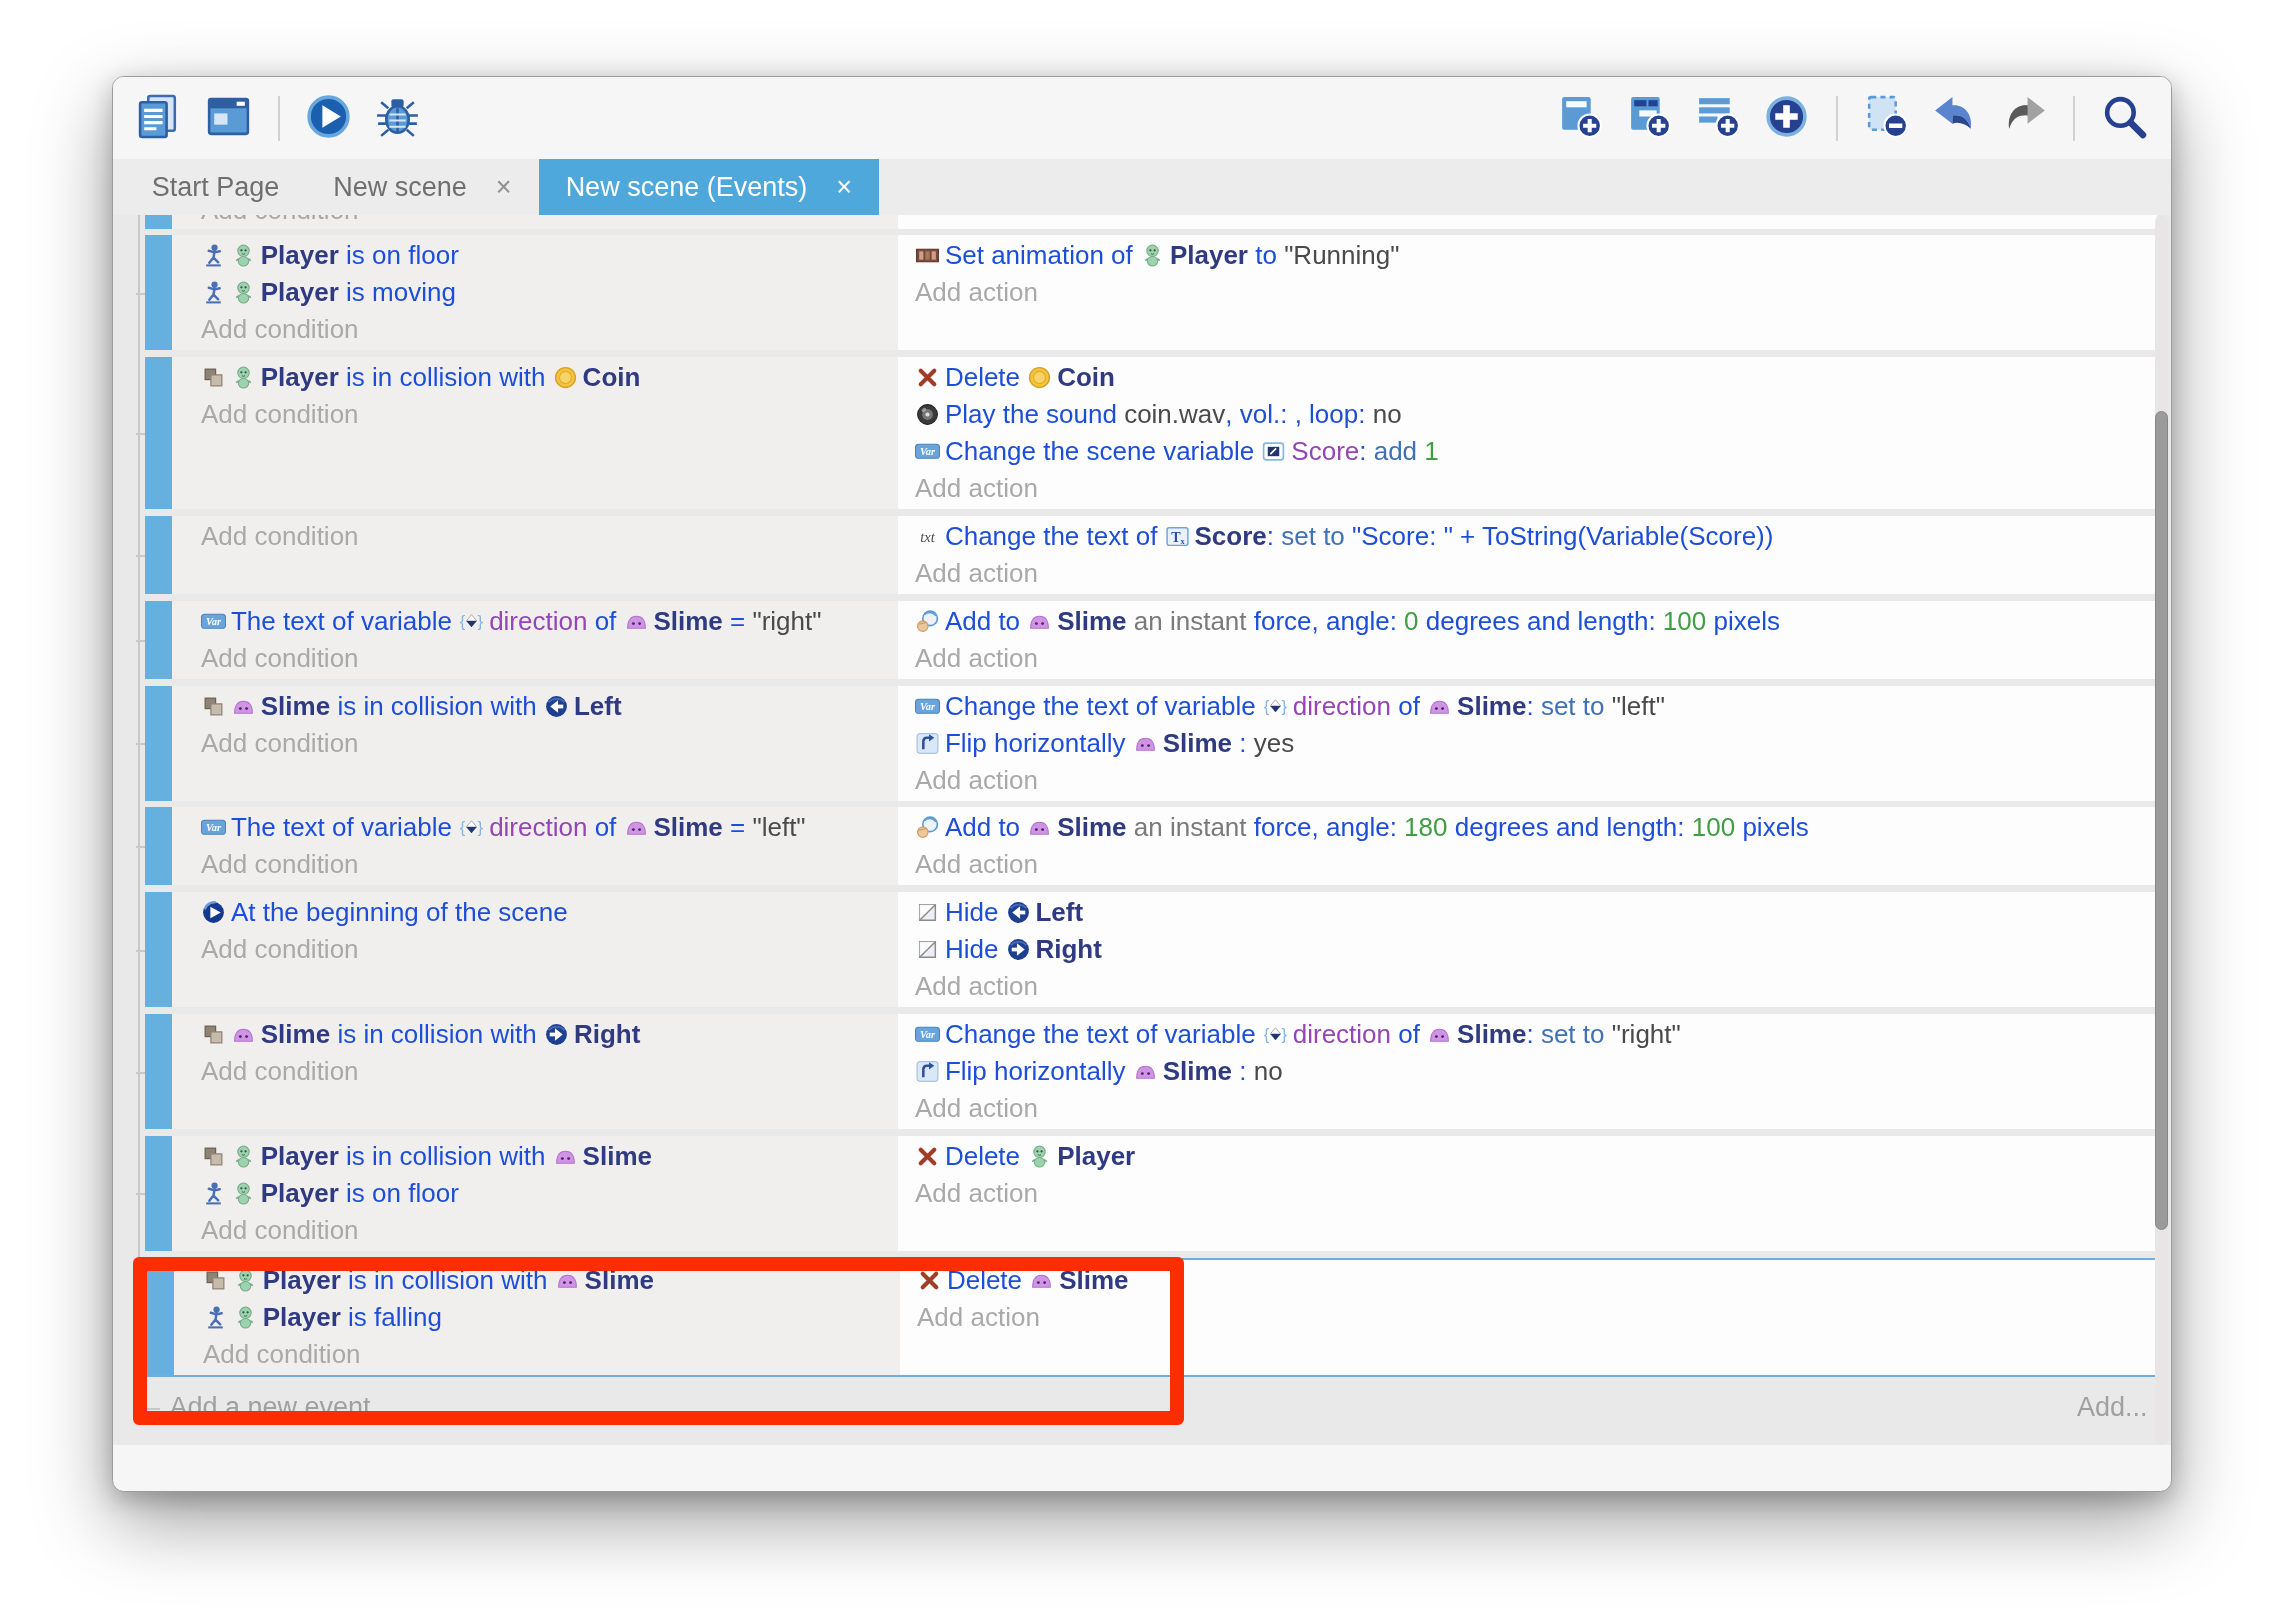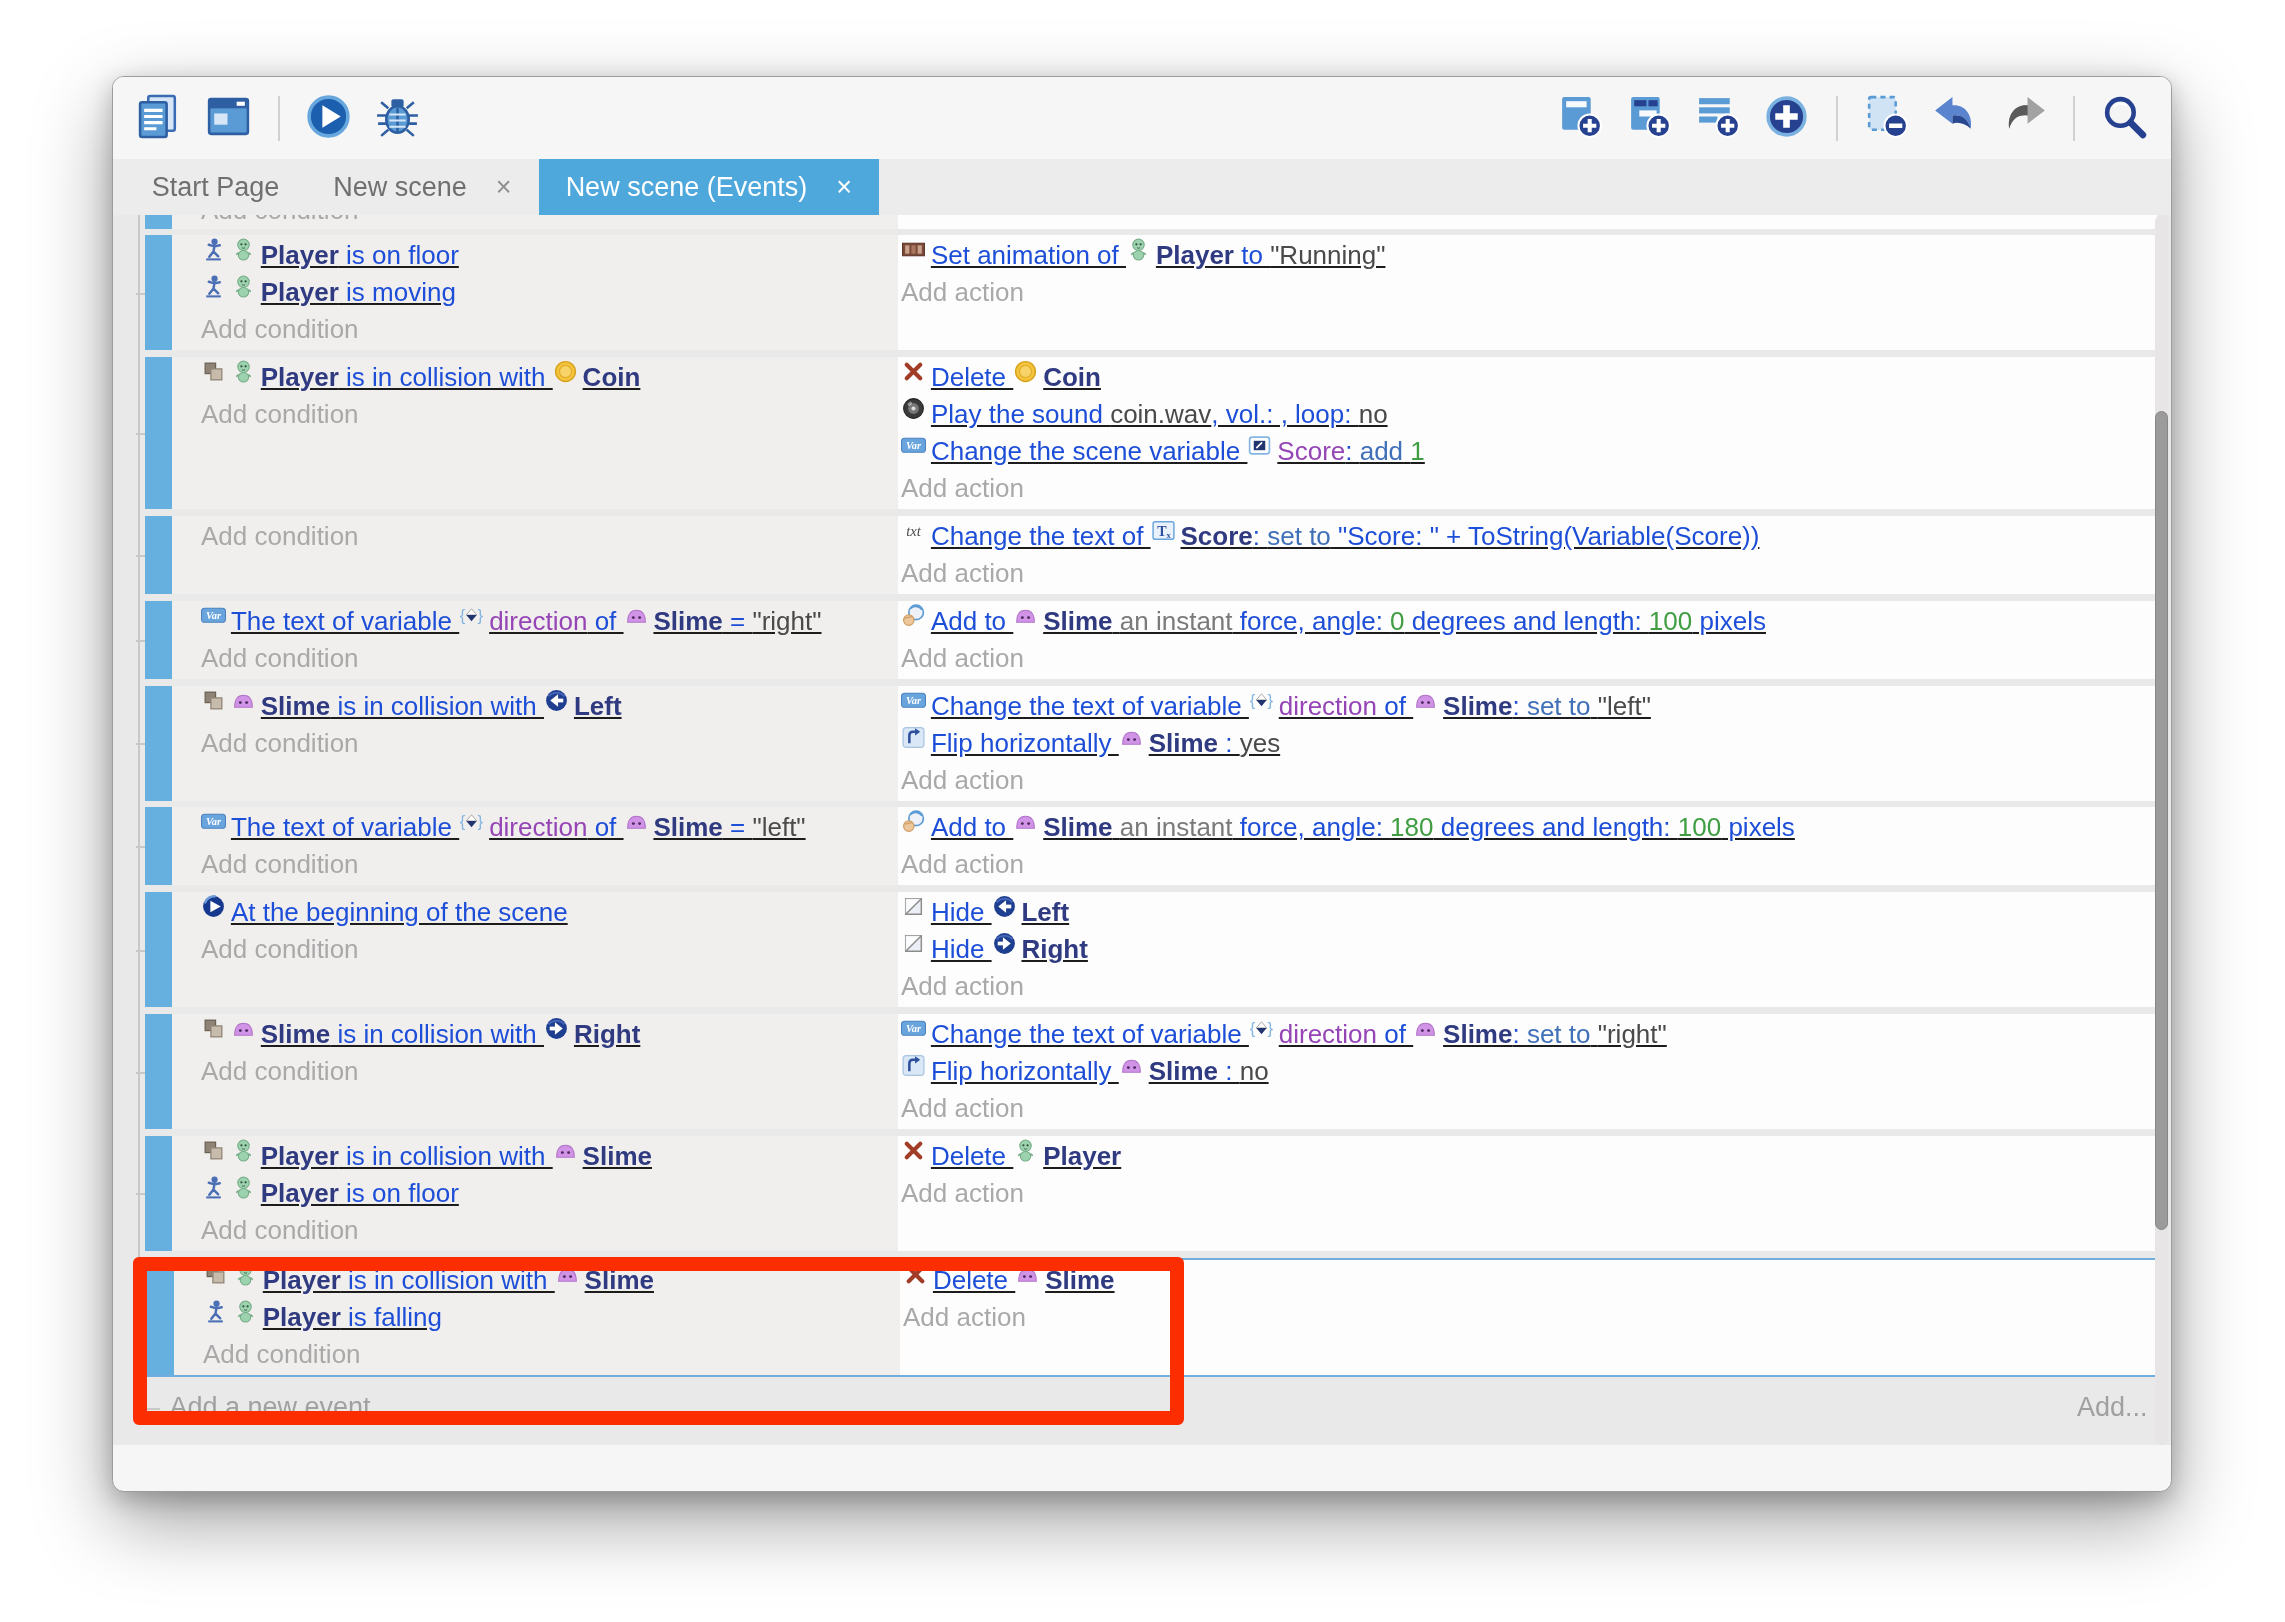--- a/index.html
+++ b/index.html
@@ -34,22 +34,22 @@
   .elist{position:relative;margin:0 13.7px 0 32px;display:flex;flex-direction:column;row-gap:6.8px;}
   .erow{display:flex;background:#fff;position:relative;}
   .erow::before{content:'';position:absolute;left:-8.8px;top:50%;width:8.8px;height:2px;background:#c8c8c8;}
   .erow.clip::before{display:none;}
   .erow.clip{height:13.7px;overflow:hidden;}
   .erow.clip .cell{margin-top:-25px;min-height:41px;}
   .erow.sel{border:2px solid var(--sel,#71aedd);}
   .ebar{width:27px;flex:none;background:var(--bar,#66b0e0);}
   .cell{padding:2px 9.8px 2px 29px;box-sizing:border-box;}
   .cond{width:726px;flex:none;background:#f1efee;}
-  .act{flex:1;background:#fdfdfd;padding-left:3px;}
-  .line{display:flex;line-height:37px;font-size:26px;color:#1c1c1c;white-space:pre;cursor:pointer;text-decoration:underline;}
+  .act{flex:1;background:#fdfdfd;padding-left:17px;}
+  .line{display:flex;align-items:center;line-height:37px;font-size:26px;color:#1c1c1c;white-space:pre;cursor:pointer;}
   .line .ic{display:inline-flex;flex:none;margin-right:4.9px;}
   .line .ic svg{width:25px;height:25px;}
   .addline{line-height:37px;font-size:26px;color:#a9a9a9;cursor:pointer;}
   .sg-p{color:#1d4ed8;} .sg-obj{color:var(--c-obj,#2f3a80);font-weight:bold;}
   .sg-var{color:var(--c-var,#9545b5);} .sg-kw{color:var(--c-kw,#4070b8);}
   .sg-num{color:var(--c-num,#3f9d42);} .sg-str{color:#4a4a4a;} .sg-mut{color:#7a7a7a;}
   
   .footer{position:relative;margin:15.6px 13.7px 0 32px;display:flex;justify-content:space-between;align-items:center;
           font-size:27px;color:#a0a0a0;}
   .footer::before{content:'';position:absolute;left:-6.8px;top:50%;width:21.5px;height:2px;background:#c8c8c8;}

